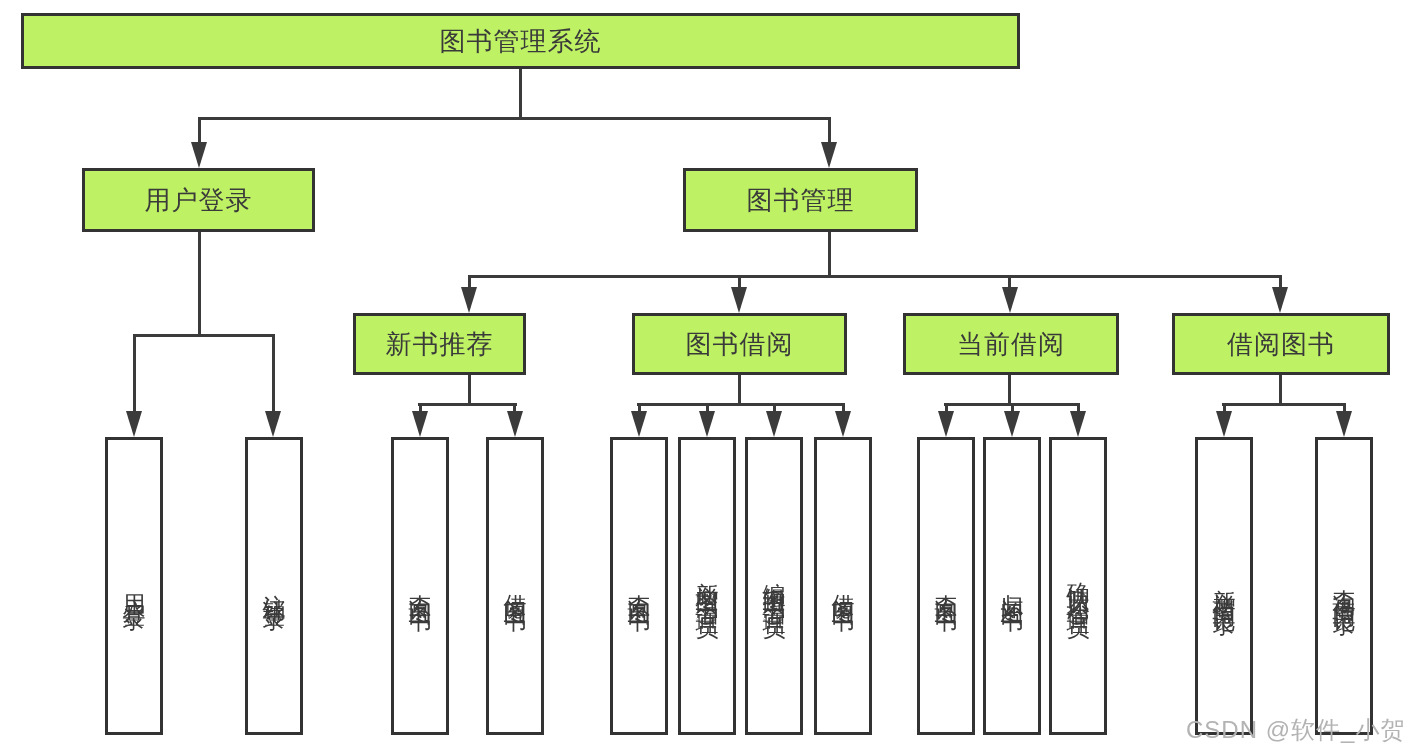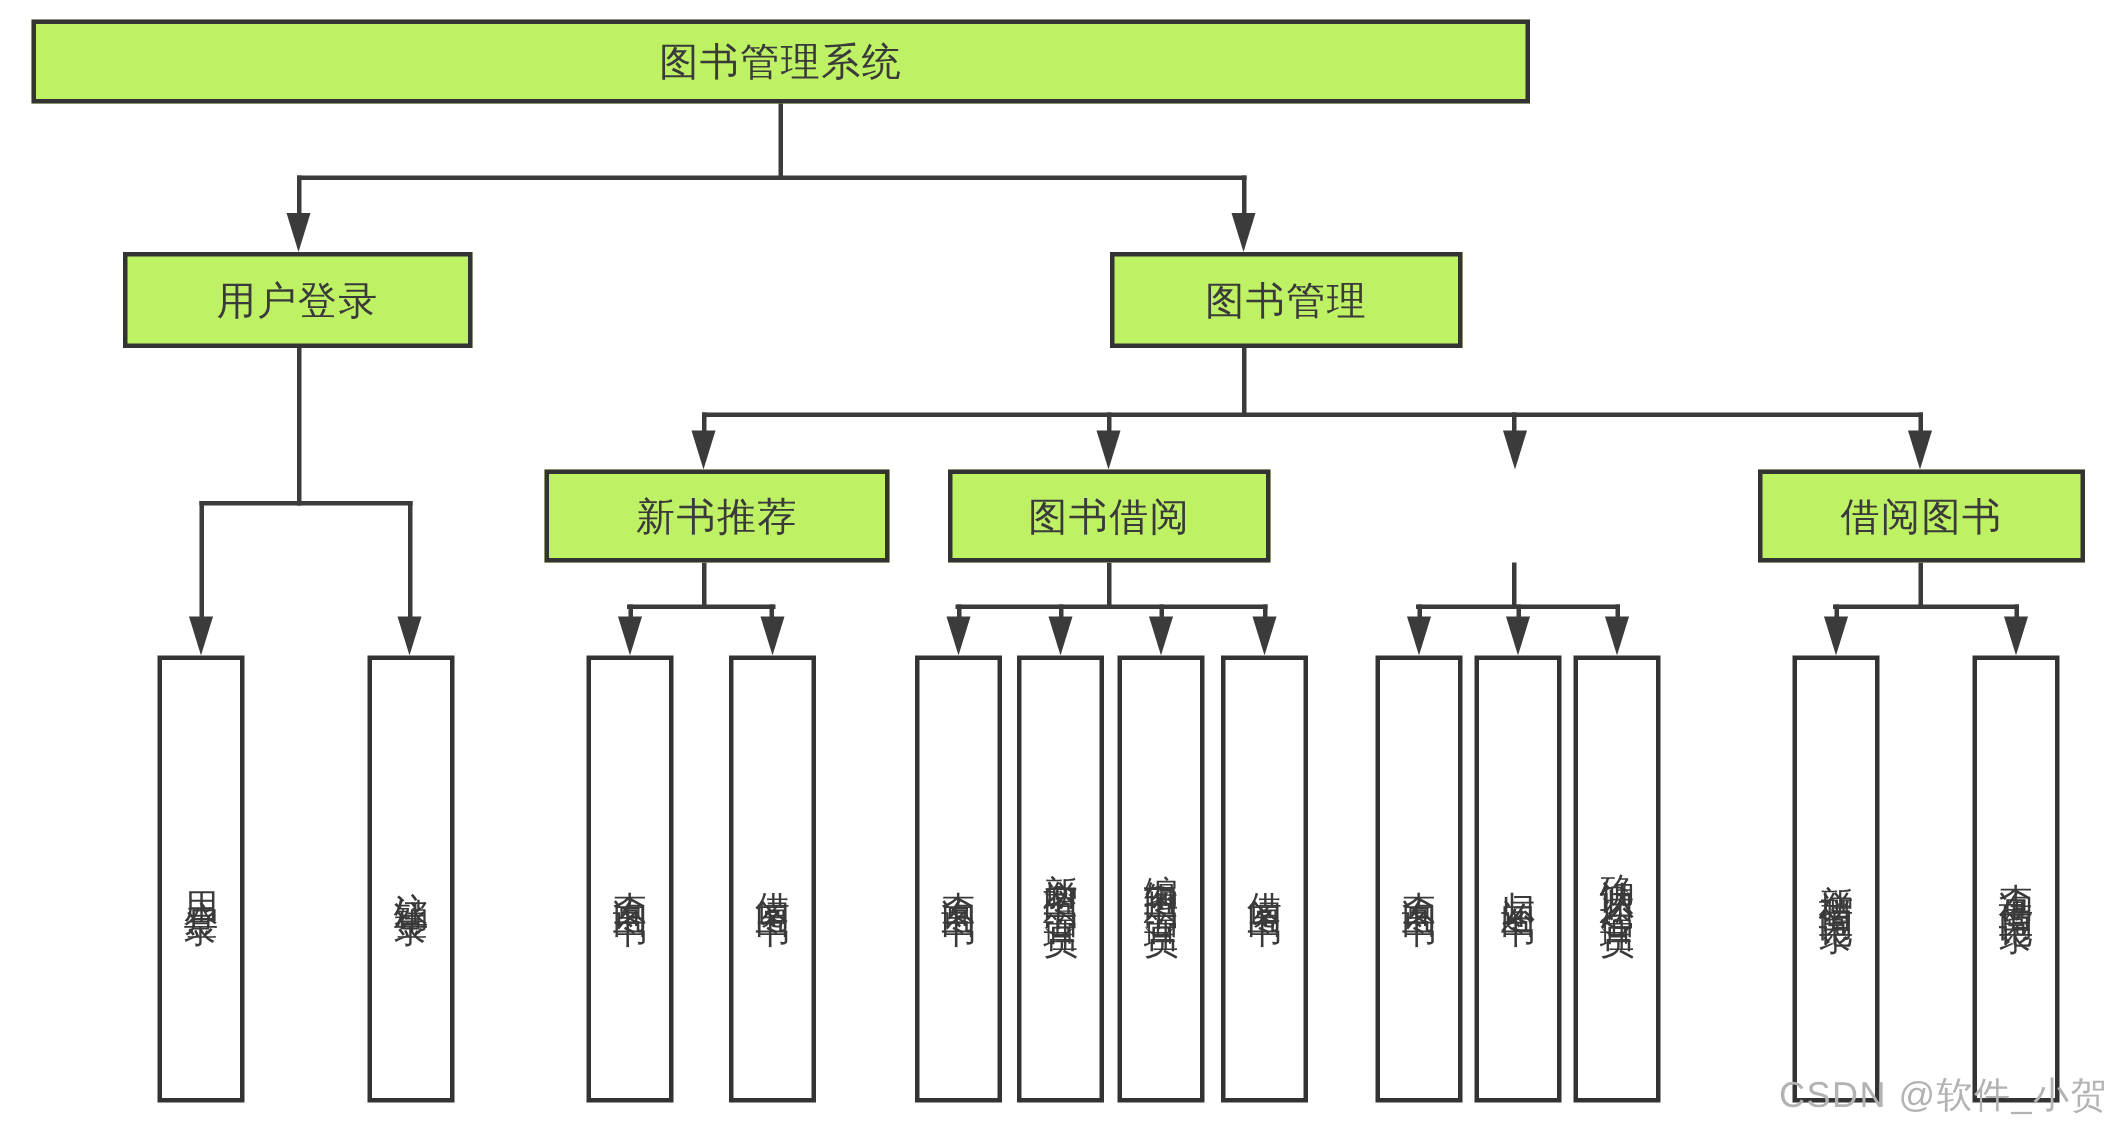--- a/index.html
+++ b/index.html
@@ -55,42 +55,43 @@
   <div class="box" style="left:21px;top:13px;width:999px;height:56px">图书管理系统</div>
 
   <div class="hl" style="left:519px;top:66px;width:3px;height:54px"></div>
   <div class="hl" style="left:198px;top:117px;width:633px;height:3px"></div>
   <div class="hl" style="left:198px;top:117px;width:3px;height:30px"></div>
   <div class="arr" style="left:191px;top:142px"></div>
   <div class="hl" style="left:828px;top:117px;width:3px;height:30px"></div>
   <div class="arr" style="left:821px;top:142px"></div>
 
   <div class="box" style="left:82px;top:168px;width:233px;height:64px">用户登录</div>
-  <div class="box" style="left:740px;top:168px;width:235px;height:64px">图书管理</div>
+  <div class="box" style="left:683px;top:168px;width:235px;height:64px">图书管理</div>
 
   <div class="hl" style="left:198px;top:232px;width:3px;height:105px"></div>
   <div class="hl" style="left:133px;top:334px;width:142px;height:3px"></div>
   <div class="hl" style="left:133px;top:334px;width:3px;height:80px"></div>
   <div class="arr" style="left:126px;top:411px"></div>
   <div class="hl" style="left:272px;top:334px;width:3px;height:80px"></div>
   <div class="arr" style="left:265px;top:411px"></div>
 
   <div class="hl" style="left:828px;top:232px;width:3px;height:46px"></div>
   <div class="hl" style="left:468px;top:275px;width:814px;height:3px"></div>
   <div class="hl" style="left:468px;top:275px;width:3px;height:16px"></div>
   <div class="arr" style="left:461px;top:287px"></div>
   <div class="hl" style="left:738px;top:275px;width:3px;height:16px"></div>
   <div class="arr" style="left:731px;top:287px"></div>
   <div class="hl" style="left:1008px;top:275px;width:3px;height:16px"></div>
   <div class="arr" style="left:1002px;top:287px"></div>
   <div class="hl" style="left:1279px;top:275px;width:3px;height:16px"></div>
   <div class="arr" style="left:1272px;top:287px"></div>
 
-  <div class="box" style="left:363px;top:313px;width:230px;height:62px">新书推荐</div>
+  <div class="box" style="left:353px;top:313px;width:173px;height:62px">新书推荐</div>
   <div class="box" style="left:632px;top:313px;width:215px;height:62px">图书借阅</div>
+  <div class="box" style="left:903px;top:313px;width:216px;height:62px">当前借阅</div>
   <div class="box" style="left:1172px;top:313px;width:218px;height:62px">借阅图书</div>
 
   <div class="hl" style="left:468px;top:375px;width:3px;height:31px"></div>
   <div class="hl" style="left:418px;top:403px;width:99px;height:3px"></div>
   <div class="hl" style="left:419px;top:403px;width:3px;height:14px"></div>
   <div class="arr" style="left:412px;top:411px"></div>
   <div class="hl" style="left:513px;top:403px;width:3px;height:14px"></div>
   <div class="arr" style="left:507px;top:411px"></div>
 
   <div class="hl" style="left:738px;top:375px;width:3px;height:31px"></div>

